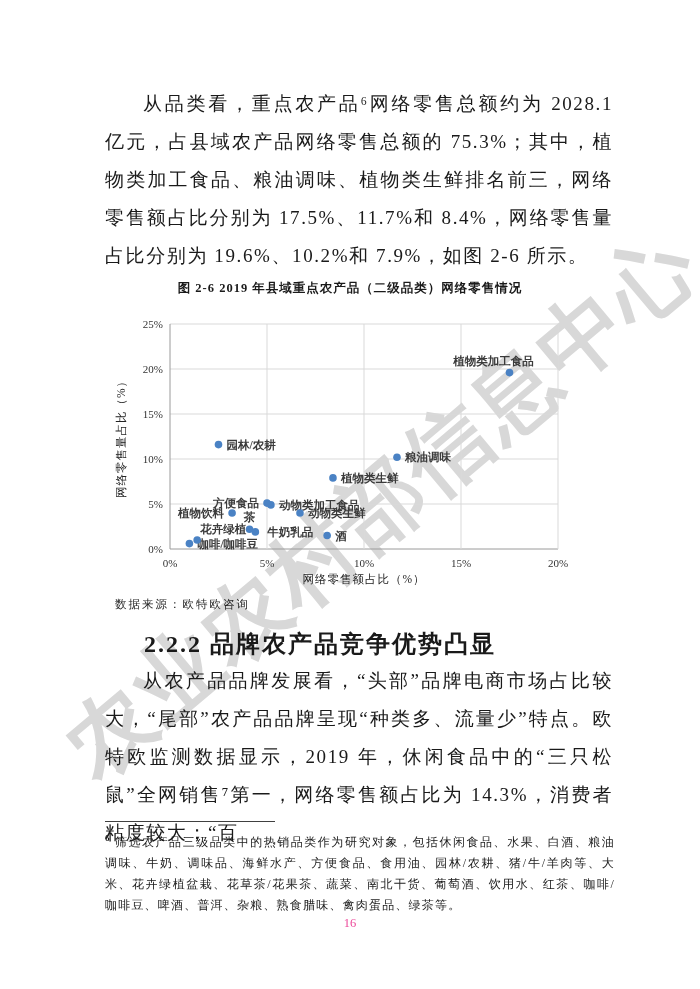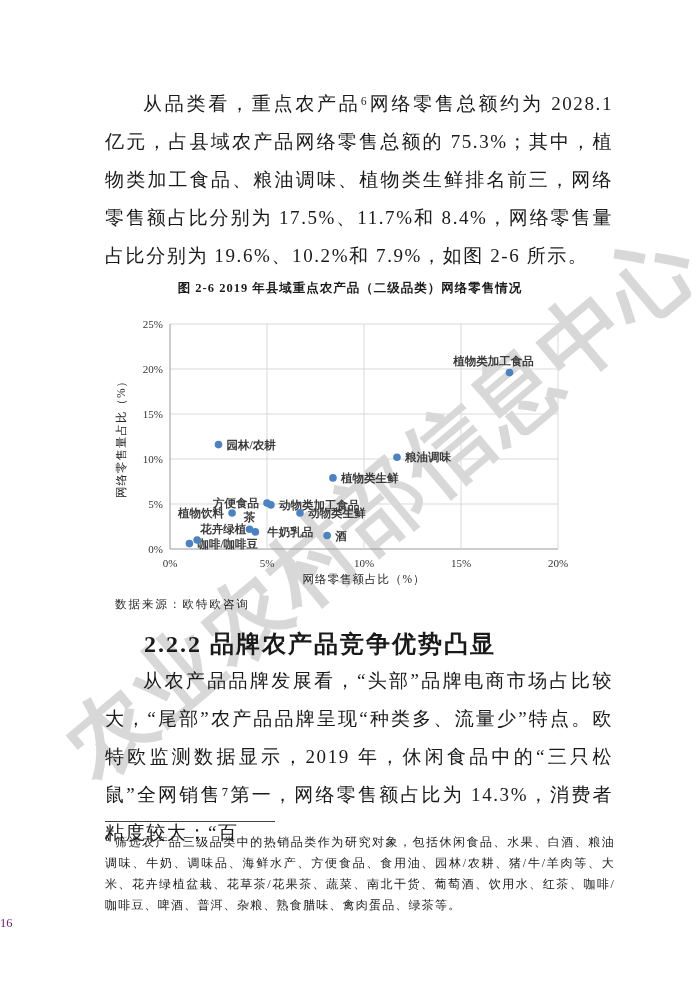--- a/index.html
+++ b/index.html
@@ -85,23 +85,23 @@
   .footnote{margin:0 0 1px 0;}
   .fn-marker{
     font-size:9px;
     vertical-align:super;
     margin-right:4px;
     font-weight:bold;
   }
   .page-number{
     position:absolute;
     left:0;top:916px;width:700px;
-    text-align:left;
+    text-align:center;
     font-size:12.5px;
-    color:#701a75;
+    color:#ec4899;
   }
 </style>
 </head>
 <body>
 
 <div class="page">
 
   <div class="watermark">农业农村部信息中心</div>
 
   <div class="content">

